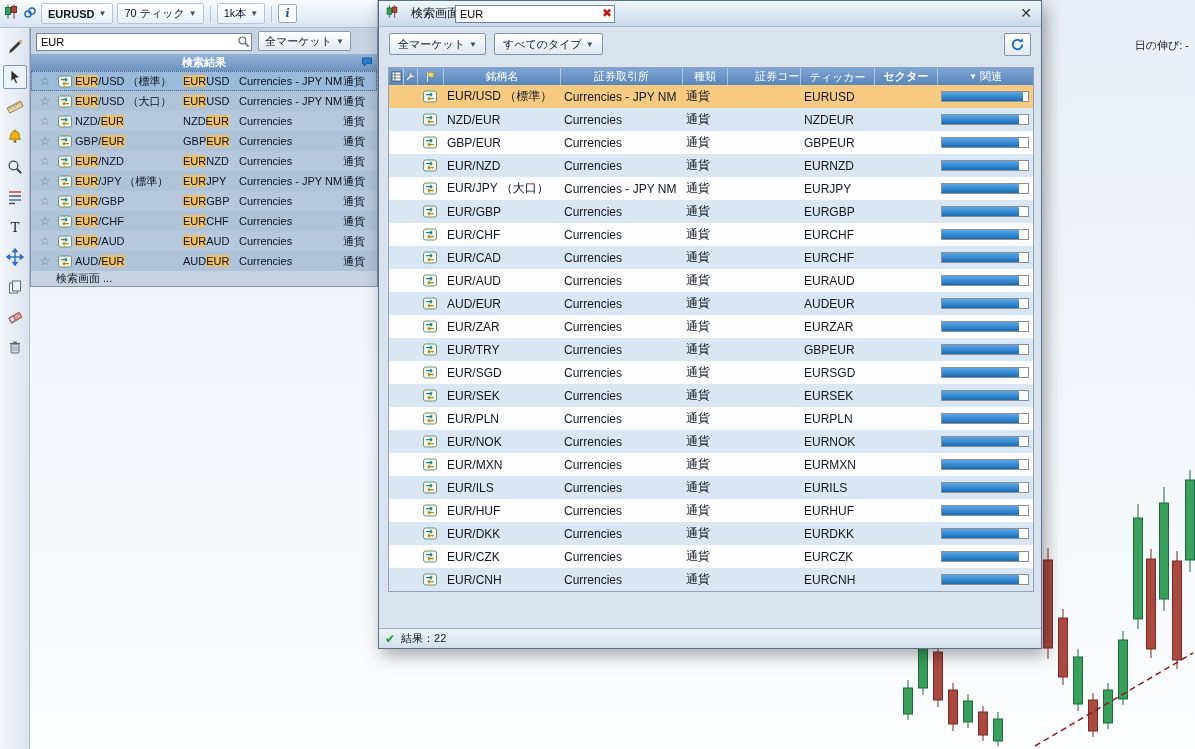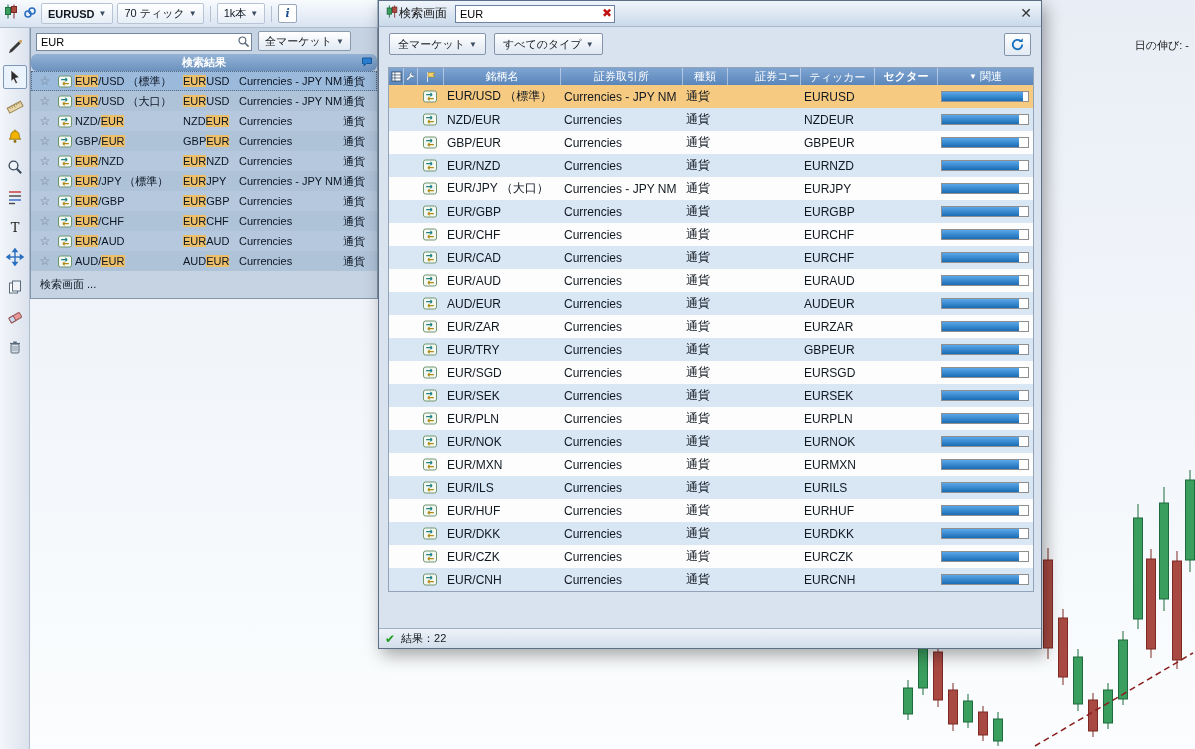--- a/index.html
+++ b/index.html
@@ -38,41 +38,41 @@
   #search-panel{position:absolute;left:30px;top:28px;width:348px;z-index:4;box-sizing:border-box;
     background:#c6d3e3;border:1px solid #8396ab;border-top:none;}
   #sp-filter{height:26px;display:flex;align-items:center;gap:6px;padding:0 5px;}
   #sp-input-wrap{position:relative;width:216px;height:18px;}
   #sp-input{width:100%;height:100%;box-sizing:border-box;border:1px solid #7487a0;font-size:11px;
     padding:0 18px 0 4px;background:#fff;font-family:inherit;}
   #sp-mag{position:absolute;right:2px;top:2px;}
   #sp-market{height:18px;display:inline-flex;align-items:center;padding:0 6px;border:1px solid #8a99ad;
     border-radius:2px;background:linear-gradient(#ffffff,#e2eaf3);font-size:11px;white-space:nowrap;}
   #sp-header{height:17px;background:linear-gradient(#93b2d5,#6b92bf);display:flex;align-items:center;
-    justify-content:center;position:relative;color:#fff;font-size:11px;font-weight:bold;border-radius:6px;}
+    justify-content:center;position:relative;color:#fff;font-size:11px;font-weight:bold;}
   #sp-header-icon{position:absolute;right:4px;top:2px;}
   #left-rows{}
   .lrow{height:20px;display:flex;align-items:center;font-size:11px;background:#b6c8dd;color:#0c1624;
     padding-left:4px;box-sizing:border-box;}
   .lrow:nth-child(even){background:#aec2d8;}
   .lrow.sel{background:#9bb9db;outline:1px dotted #51677f;outline-offset:-1px;}
   .ls{width:20px;text-align:center;color:#6c7c8e;font-size:12px;}
   .li{width:20px;display:flex;align-items:center;justify-content:center;}
   .lsym{width:108px;overflow:hidden;white-space:nowrap;}
   .lcode{width:56px;overflow:hidden;white-space:nowrap;}
   .lexch{flex:1;overflow:hidden;white-space:nowrap;}
   .ltype{width:34px;overflow:hidden;white-space:nowrap;}
   .hl{background:#edbf69;}
-  #sp-footer{height:27px;display:flex;align-items:center;padding-left:9px;font-size:11px;background:#c6d3e3;}
+  #sp-footer{height:15px;display:flex;align-items:center;padding-left:25px;font-size:11px;background:#c6d3e3;}
 
   
   #dialog{position:absolute;left:378px;top:0;width:664px;height:649px;z-index:10;box-sizing:border-box;
     background:#d9e3f0;border:1px solid #5c6f86;box-shadow:4px 6px 16px rgba(0,0,0,.35);}
   #dlg-title{height:25px;background:linear-gradient(#f0f5fb,#c9d9ea);border-bottom:1px solid #a9b9cc;
-    position:relative;display:flex;align-items:center;gap:0;padding-left:6px;}
+    position:relative;display:flex;align-items:center;gap:12px;padding-left:6px;}
   #dlg-title-text{font-size:12px;color:#111;}
   #dlg-search-wrap{position:absolute;left:76px;top:3px;width:160px;height:18px;}
   #dlg-search{width:100%;height:100%;box-sizing:border-box;border:1px solid #6d81a0;font-size:11px;
     padding:0 16px 0 4px;font-family:inherit;}
   #dlg-search-clear{position:absolute;right:3px;top:1px;color:#c11212;font-weight:bold;font-size:12px;line-height:16px;}
   #dlg-close{position:absolute;right:9px;top:4px;font-size:14px;color:#333;line-height:16px;}
   #dlg-filters{height:34px;display:flex;align-items:center;gap:8px;padding:0 10px;position:relative;}
   .dbtn{height:20px;display:inline-flex;align-items:center;padding:0 8px;border:1px solid #8494aa;
     border-radius:2px;background:linear-gradient(#ffffff,#dfe7f1);font-size:11px;white-space:nowrap;}
   #dlg-refresh{position:absolute;right:10px;top:6px;width:25px;height:21px;border:1px solid #8494aa;

